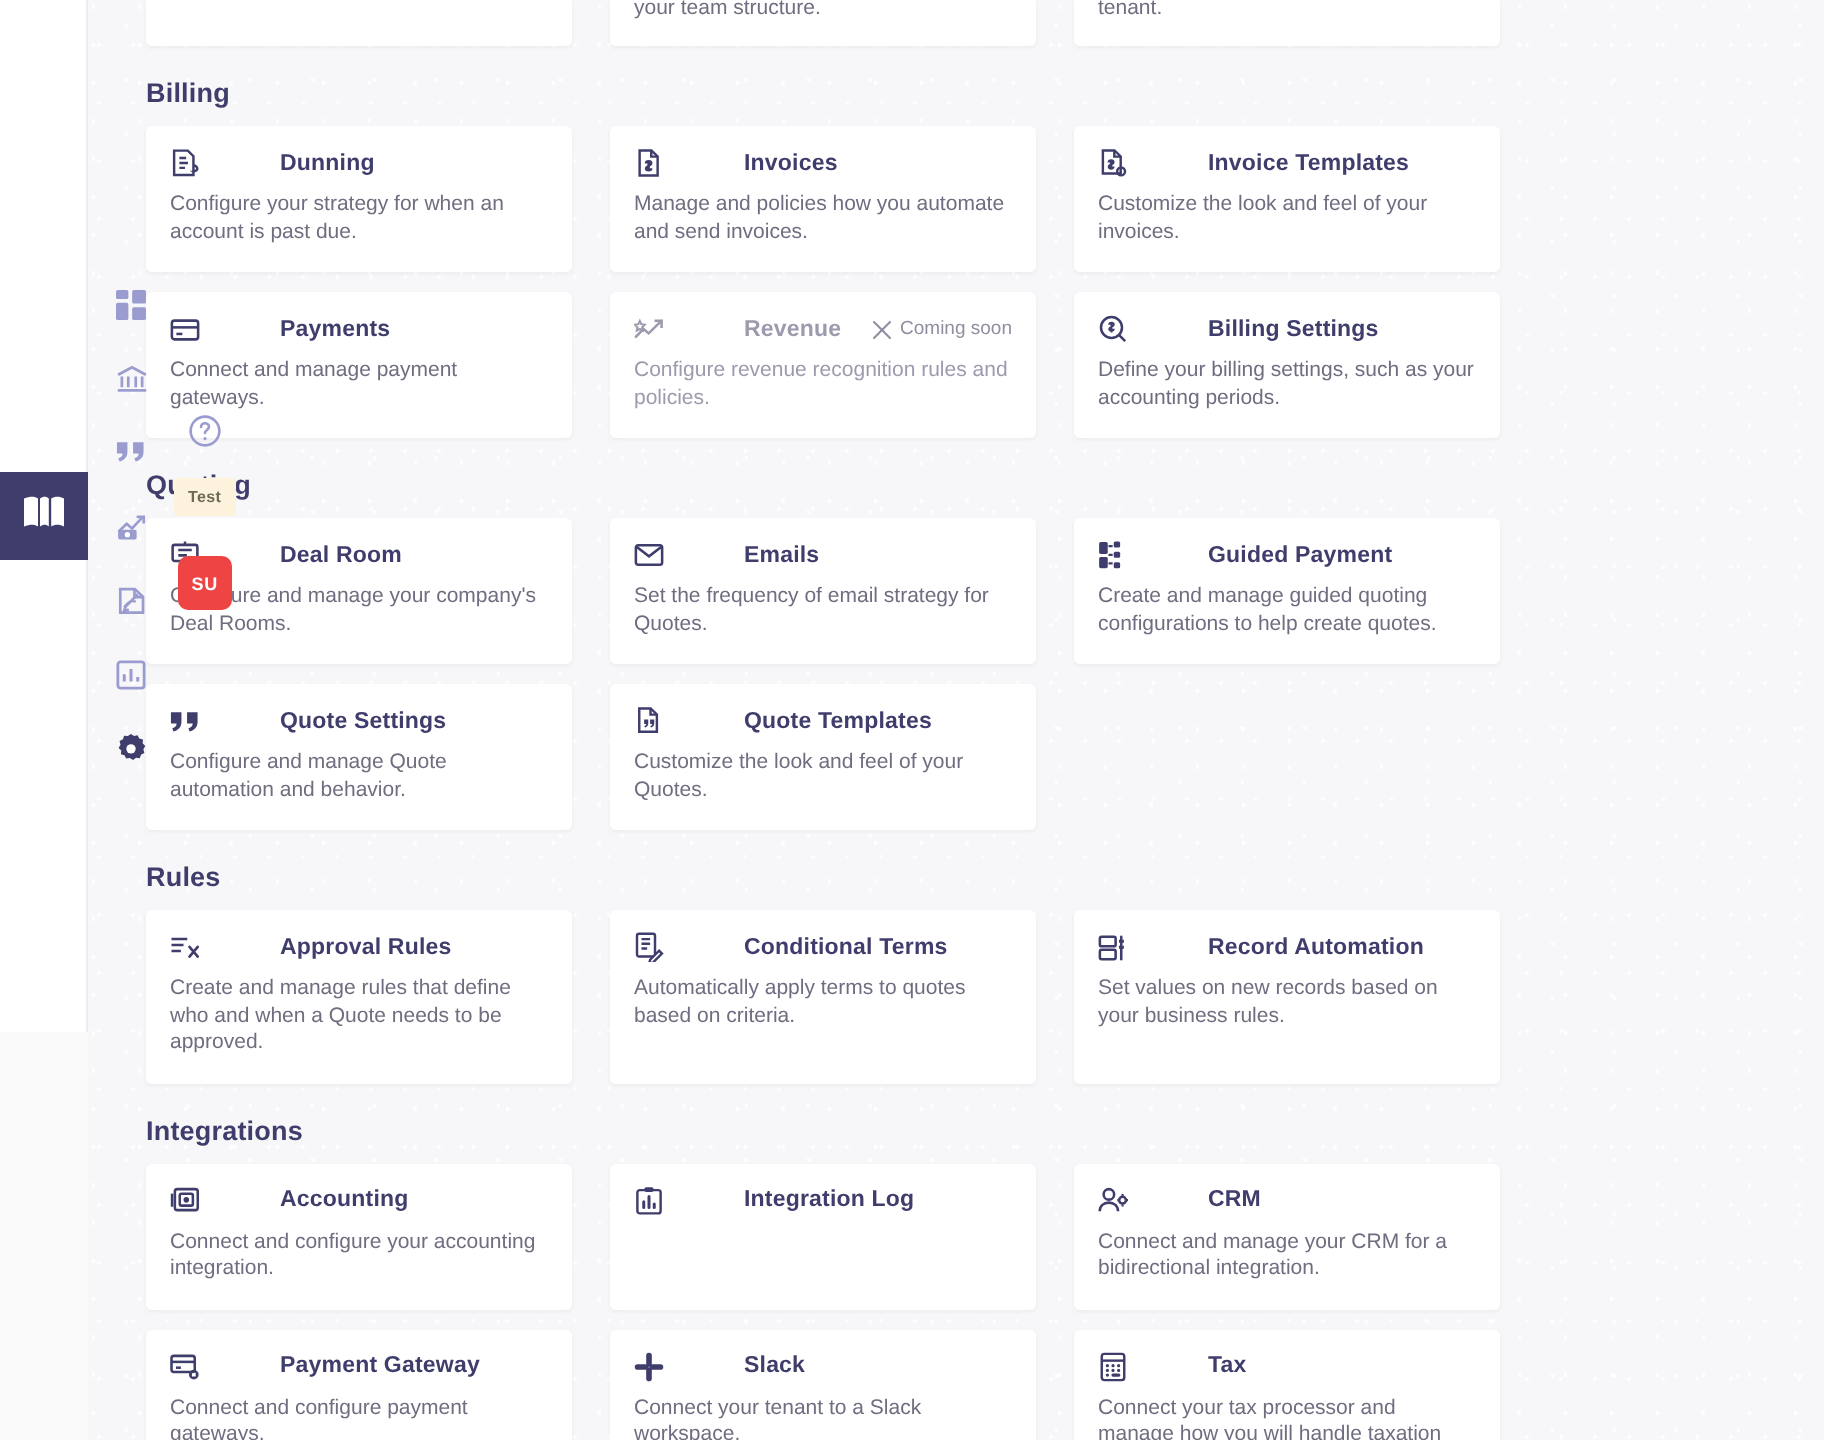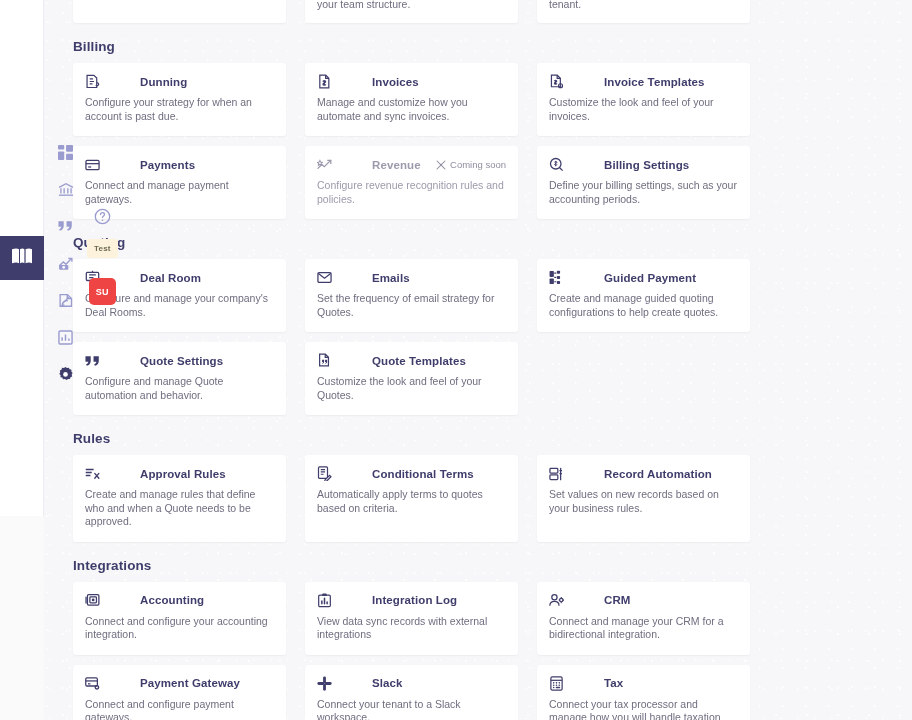--- a/index.html
+++ b/index.html
@@ -277,21 +277,21 @@
                 <div class="card-head">
                   <span class="card-icon">
                     <svg width="15" height="15" viewBox="0 0 16 16" fill="none" stroke="#3f3d6b" stroke-width="1.3">
                       <path d="M3 1.3h6.3l3.3 3.2v10.2H3z"></path>
                       <path d="M9.2 1.4v3.2h3.3"></path>
                       <path d="M7.8 7v5.2M6.4 8.2c0-.7.6-1.1 1.4-1.1s1.4.4 1.4 1.1-1 1-1.4 1.3-1.4.6-1.4 1.3.7 1.1 1.4 1.1 1.4-.4 1.4-1.1"></path>
                     </svg>
                   </span>
                   <span class="card-title">Invoices</span>
                 </div>
-                <div class="card-desc">Manage and customize how you automate and sync invoices.</div>
+                <div class="card-desc">Manage and policies how you automate and send invoices.</div>
               </div>
               <div class="card">
                 <div class="card-head">
                   <span class="card-icon">
                     <svg width="15" height="15" viewBox="0 0 16 16" fill="none" stroke="#3f3d6b" stroke-width="1.3">
                       <path d="M2.6 1.3h6.2l3.3 3.2v9.1H2.6z"></path>
                       <path d="M8.7 1.4v3.2h3.3"></path>
                       <path d="M7 6.7v4.6M5.8 7.7c0-.6.5-1 1.2-1s1.2.4 1.2 1-.9.9-1.2 1.1-1.2.5-1.2 1.1.6 1 1.2 1 1.2-.4 1.2-1"></path>
                       <circle cx="12.3" cy="12.5" r="2.1"></circle>
                     </svg>
@@ -494,21 +494,20 @@
                 <div class="card-head">
                   <span class="card-icon">
                     <svg width="15" height="15" viewBox="0 0 16 16" fill="none" stroke="#3f3d6b" stroke-width="1.3">
                       <rect x="1.8" y="2.2" width="12.4" height="12.4" rx="1.3"></rect>
                       <rect x="5.6" y=".6" width="4.8" height="2.6" rx=".9" fill="#3f3d6b" stroke="none"></rect>
                       <path d="M5.2 11.4V8.4M8 11.4V5.6M10.8 11.4V9.6" stroke-width="1.6" stroke-linecap="round"></path>
                     </svg>
                   </span>
                   <span class="card-title">Integration Log</span>
                 </div>
-                <div class="card-desc">View data sync records with external integrations</div>
               </div>
               <div class="card">
                 <div class="card-head">
                   <span class="card-icon">
                     <svg width="15" height="14" viewBox="0 0 16 14" fill="none" stroke="#3f3d6b" stroke-width="1.35">
                       <circle cx="5.8" cy="4" r="2.8"></circle>
                       <path d="M.9 13c0-2.9 2.2-4.6 4.9-4.6S10.7 10.1 10.7 13"></path>
                       <circle cx="13.1" cy="7.1" r="1.8"></circle>
                       <path d="M13.1 3.8v1.1M13.1 9.3v1.1M16 7.1h-1.1M11.3 7.1h-1" stroke-width="1.15"></path>
                     </svg>

